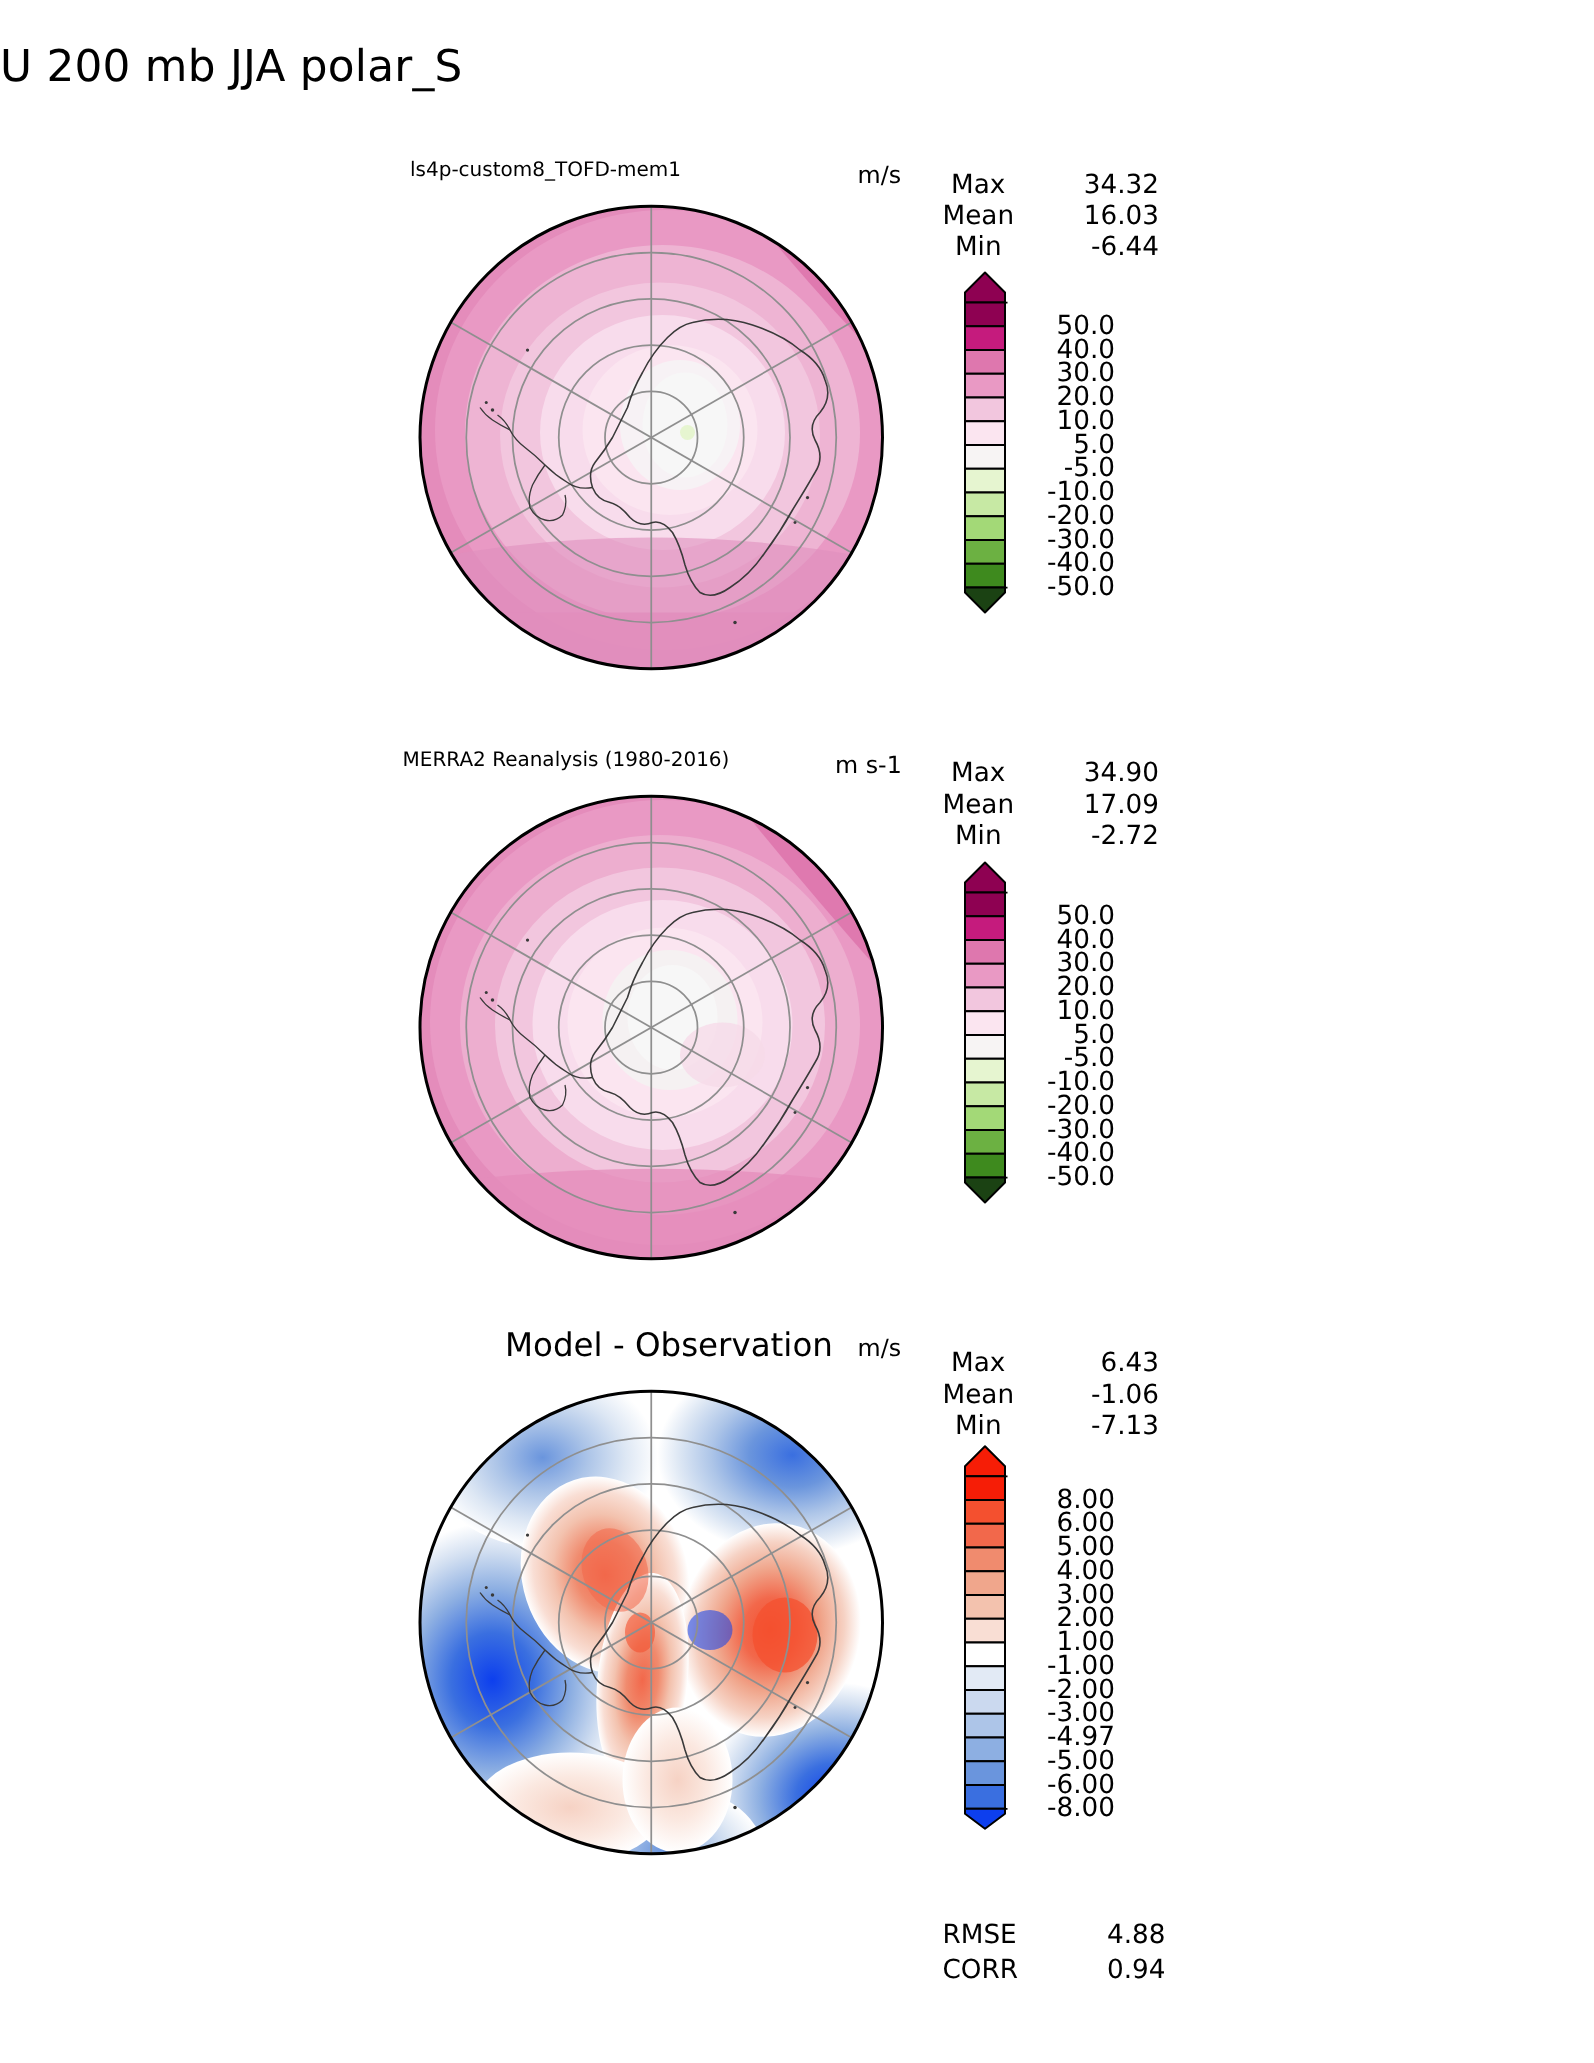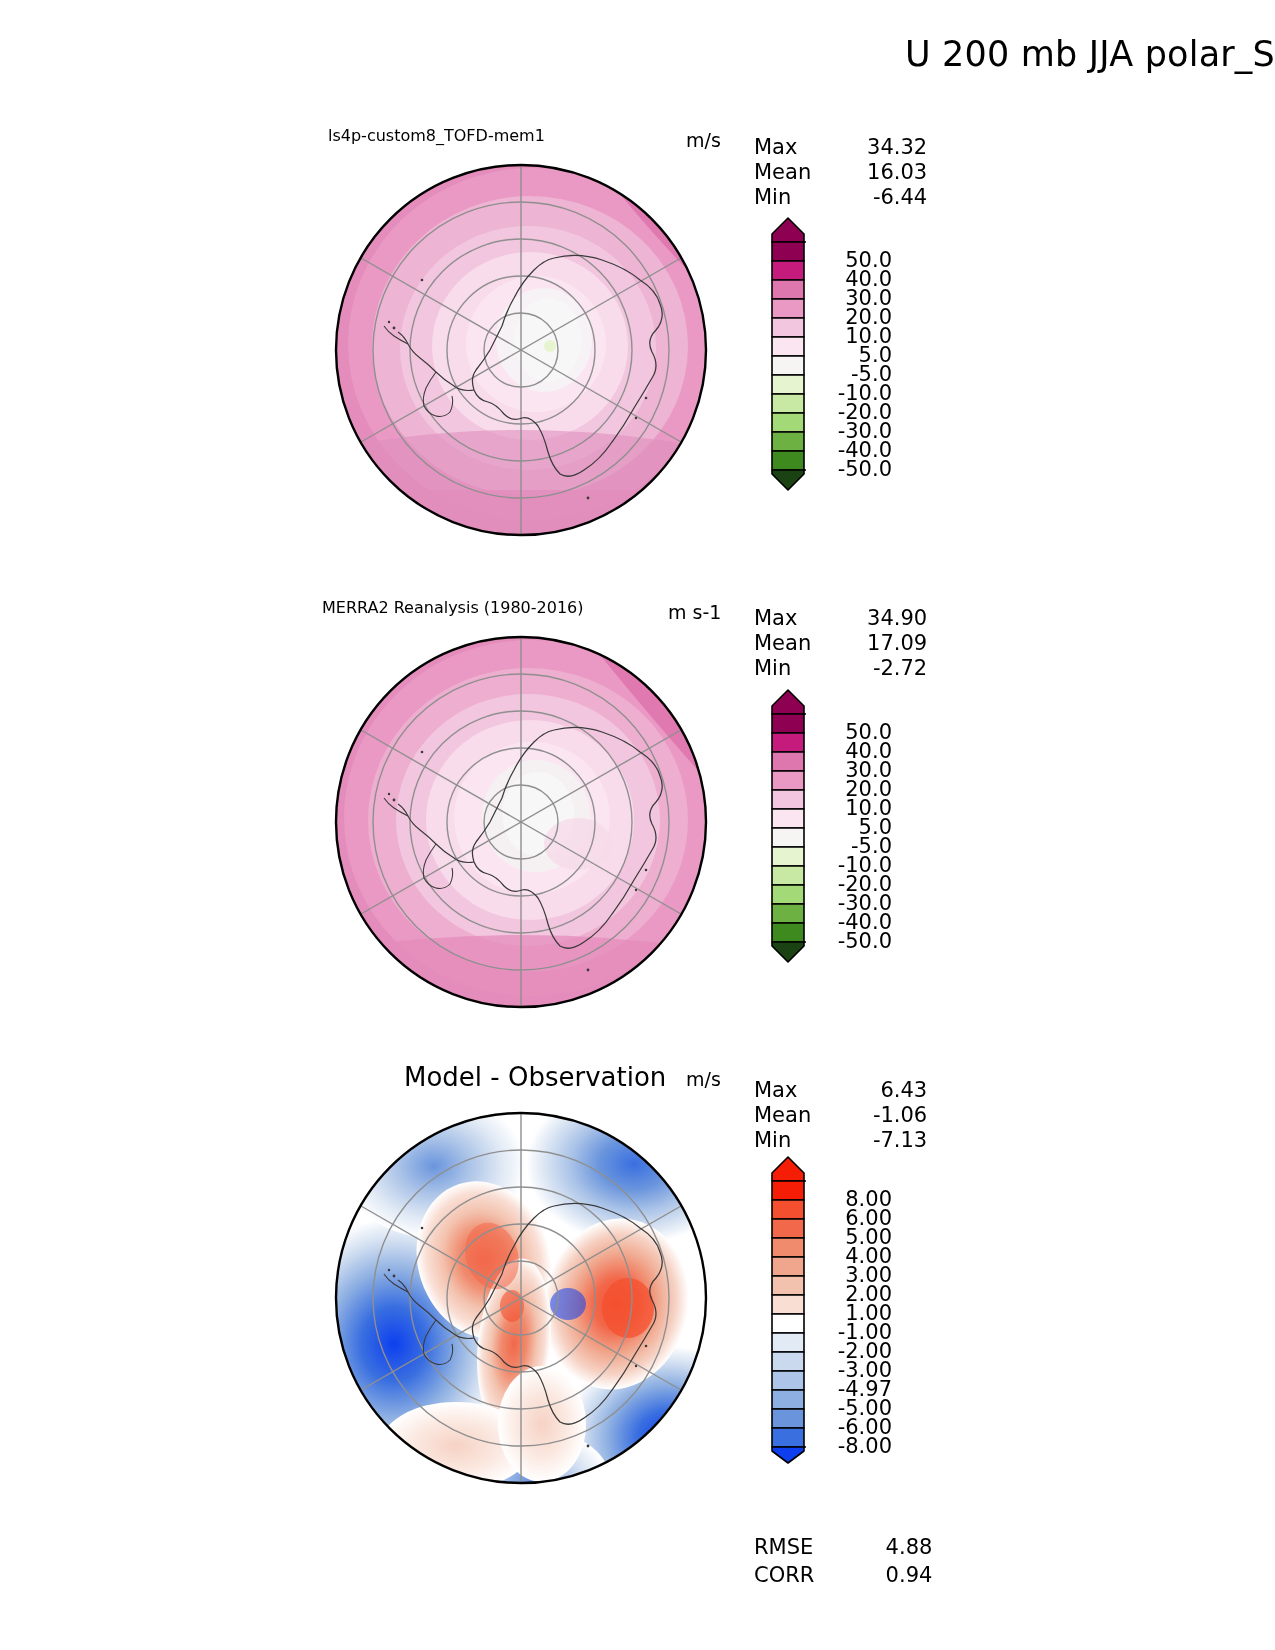--- a/index.html
+++ b/index.html
@@ -1,34 +1,34 @@
 <!DOCTYPE html>
 <html><head>
 <meta charset="utf-8">
 <style>
   html,body{margin:0;padding:0;background:#ffffff;}
   body{width:1275px;height:1650px;font-family:"DejaVu Sans","Liberation Sans",sans-serif;color:#000;}
   .page{position:relative;width:1275px;height:1650px;overflow:hidden;}
 
   .fig-title{
-    position:absolute;top:34px;left:0;width:1275px;text-align:right;
+    position:absolute;top:34px;left:0;width:1275px;text-align:left;
     font-size:35px;font-weight:400;letter-spacing:0.2px;
   }
 
   .panel{position:absolute;left:0;top:0;width:1275px;}
 
   .panel-title{
     position:absolute;font-size:16px;white-space:nowrap;
   }
   .panel-title.big{font-size:26px;}
   .panel-units{position:absolute;font-size:19px;white-space:nowrap;}
 
   .stats{position:absolute;font-size:21px;line-height:25px;}
   .stats table{border-collapse:collapse;}
-  .stats td{padding:0;font-size:21px;line-height:25px;white-space:nowrap;}
+  .stats td{padding:0;font-size:21px;line-height:25px;white-space:nowrap;text-align:center;}
   .stats td.k{padding-right:30px;}
   .stats td.v{text-align:right;min-width:86px;}
 
   .cbar-wrap{position:absolute;}
   .cbar-labels{position:absolute;font-size:21px;}
   .cbar-labels div{position:absolute;white-space:nowrap;text-align:right;}
 
   .footer-stats{position:absolute;font-size:21px;line-height:26px;}
   .footer-stats td{padding:0;font-size:21px;line-height:26px;white-space:nowrap;}
   .footer-stats td.k{padding-right:30px;}

